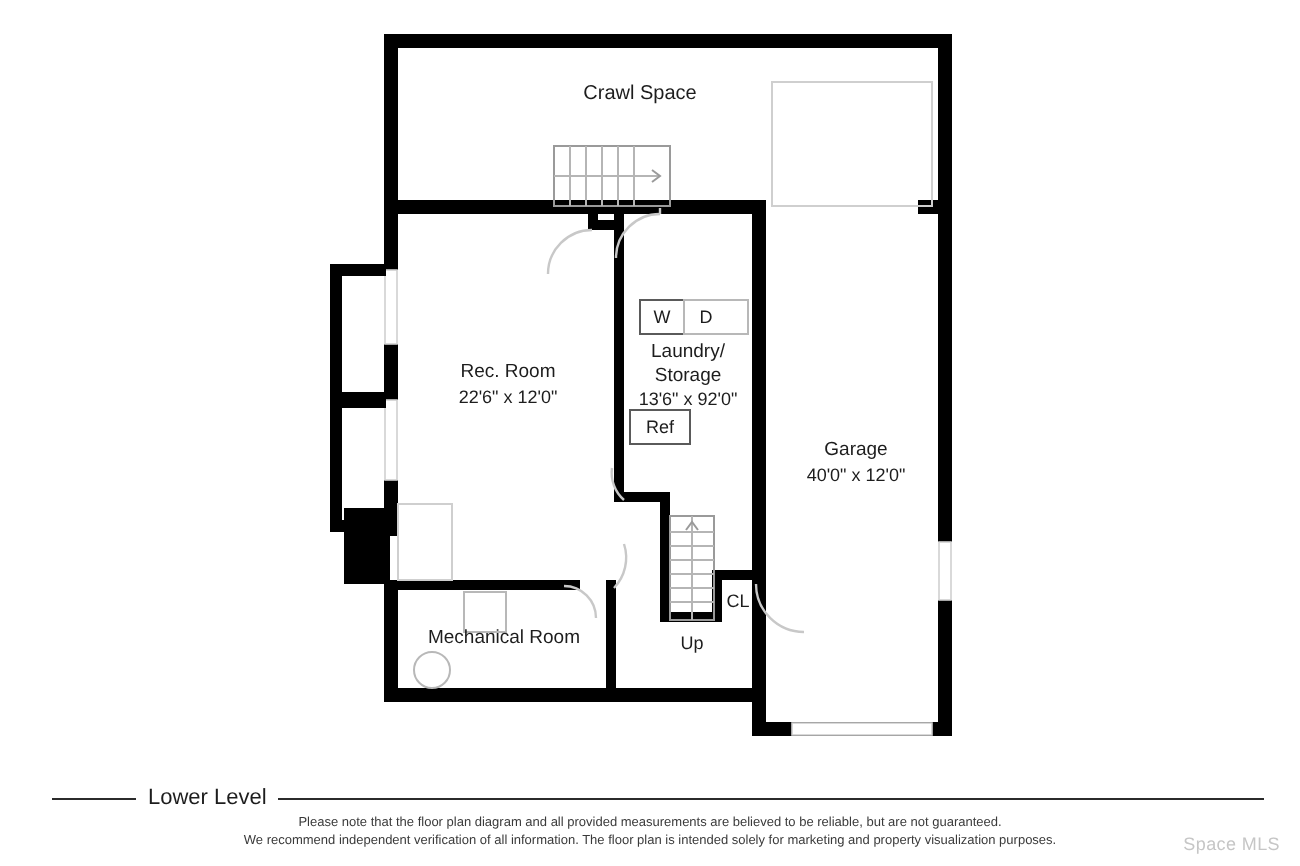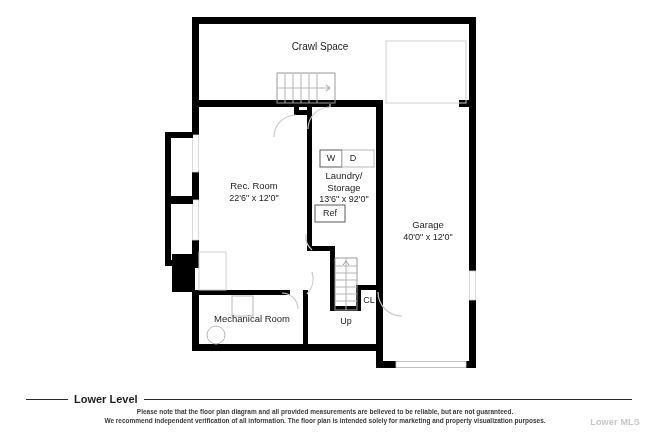--- a/index.html
+++ b/index.html
@@ -106,21 +106,20 @@
     stroke-width: 1;
     fill: none;
   }
   
   #footer {
     position: absolute;
     left: 0;
     top: 383px;
     width: 650px;
     height: 50px;
-    font-weight: bold;
   }
   #level-row {
     position: absolute;
     left: 0;
     top: 8px;
     width: 650px;
     height: 16px;
     display: flex;
     align-items: center;
   }
@@ -311,14 +310,14 @@
 <div id="footer">
   <div id="level-row">
     <div class="rule rule-left"></div>
     <div id="level-text">Lower Level</div>
     <div class="rule rule-right"></div>
   </div>
   <div id="disclaimer">
     <div>Please note that the floor plan diagram and all provided measurements are believed to be reliable, but are not guaranteed.</div>
     <div>We recommend independent verification of all information. The floor plan is intended solely for marketing and property visualization purposes.</div>
   </div>
-  <div id="watermark">Lower MLS</div>
+  <div id="watermark">Space MLS</div>
 </div>
 
 </body></html>

